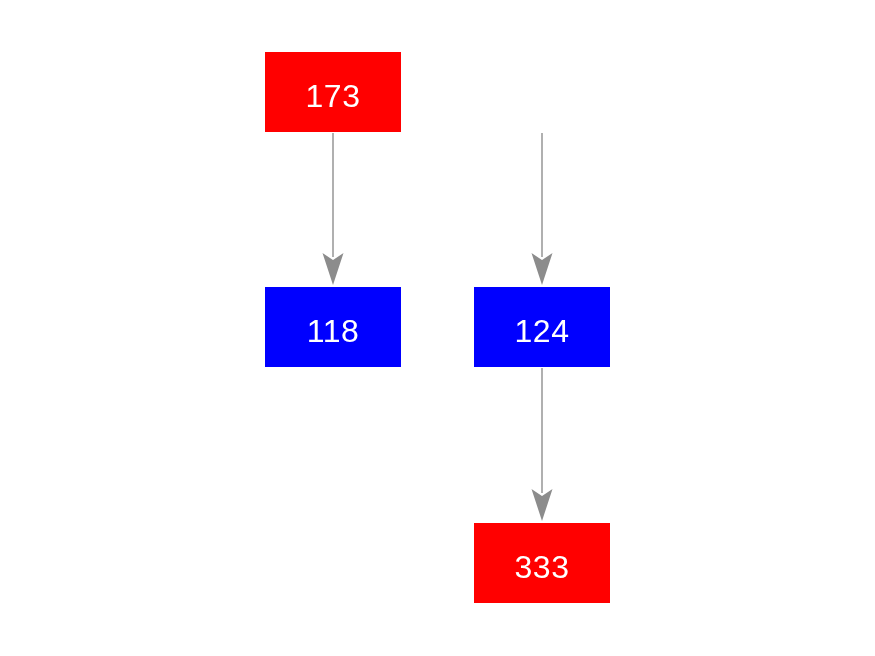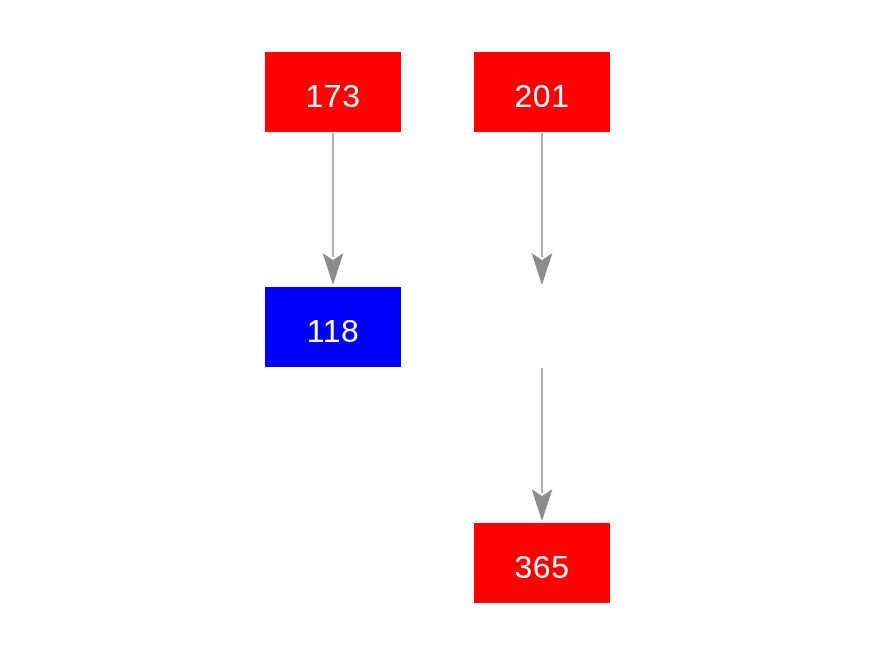--- a/index.html
+++ b/index.html
@@ -55,26 +55,26 @@
       <g>
         <line x1="542" y1="368" x2="542" y2="493" stroke="#969696" stroke-width="1.5"></line>
         <polygon points="531.5,489 542,496 552.5,489 542,521" fill="#8c8c8c"></polygon>
       </g>
     </svg>
 
   <div class="node" style="left: 265px; top: 52px; width: 136px; height: 80px; background: rgb(255, 0, 0);">
     <span class="node-label" style="color: rgb(255, 255, 255);">173</span>
   </div>
 
-  <div class="node" style="left: 474px; top: 52px; width: 136px; height: 80px; background: rgb(255, 0, 0);">
-    <span class="node-label" style="color: rgb(255, 255, 255);">201</span>
-  </div>
 
   <div class="node" style="left: 265px; top: 287px; width: 136px; height: 80px; background: rgb(0, 0, 255); align-items: center;">
     <span class="node-label" style="color: rgb(255, 255, 255);">118</span>
   </div>
 
+  <div class="node" style="left: 474px; top: 287px; width: 136px; height: 80px; background: rgb(0, 0, 255);">
+    <span class="node-label" style="color: rgb(255, 255, 255);">124</span>
+  </div>
 
   <div class="node" style="left: 474px; top: 523px; width: 136px; height: 80px; background: rgb(255, 0, 0);">
-    <span class="node-label" style="color: rgb(255, 255, 255);">365</span>
+    <span class="node-label" style="color: rgb(255, 255, 255);">333</span>
   </div>
 
 </div>
 
 </body></html>

